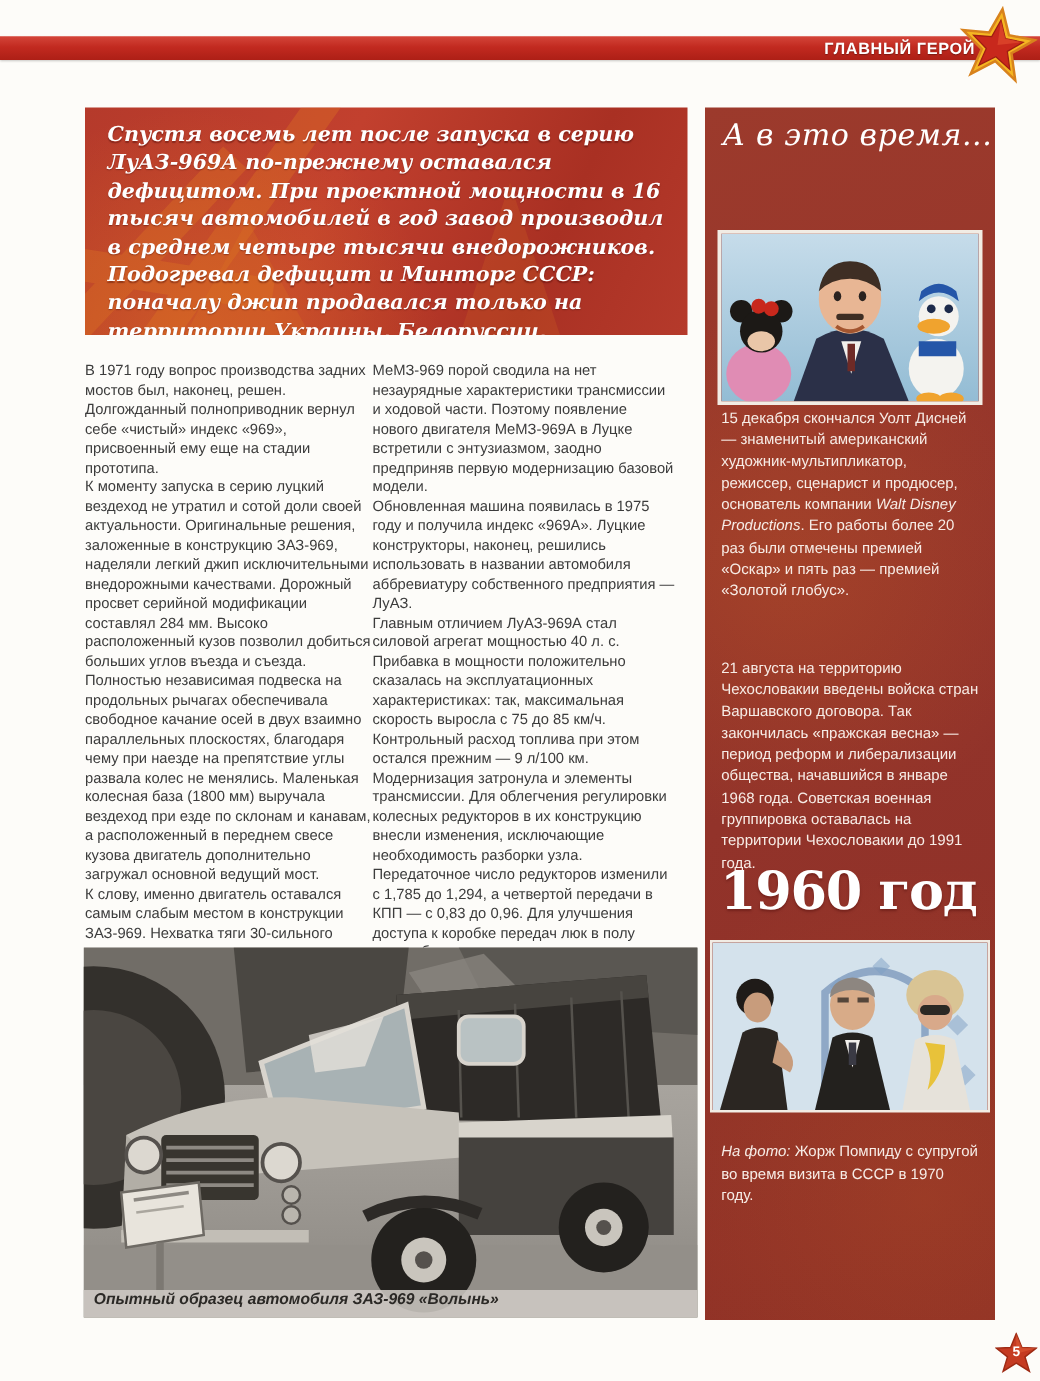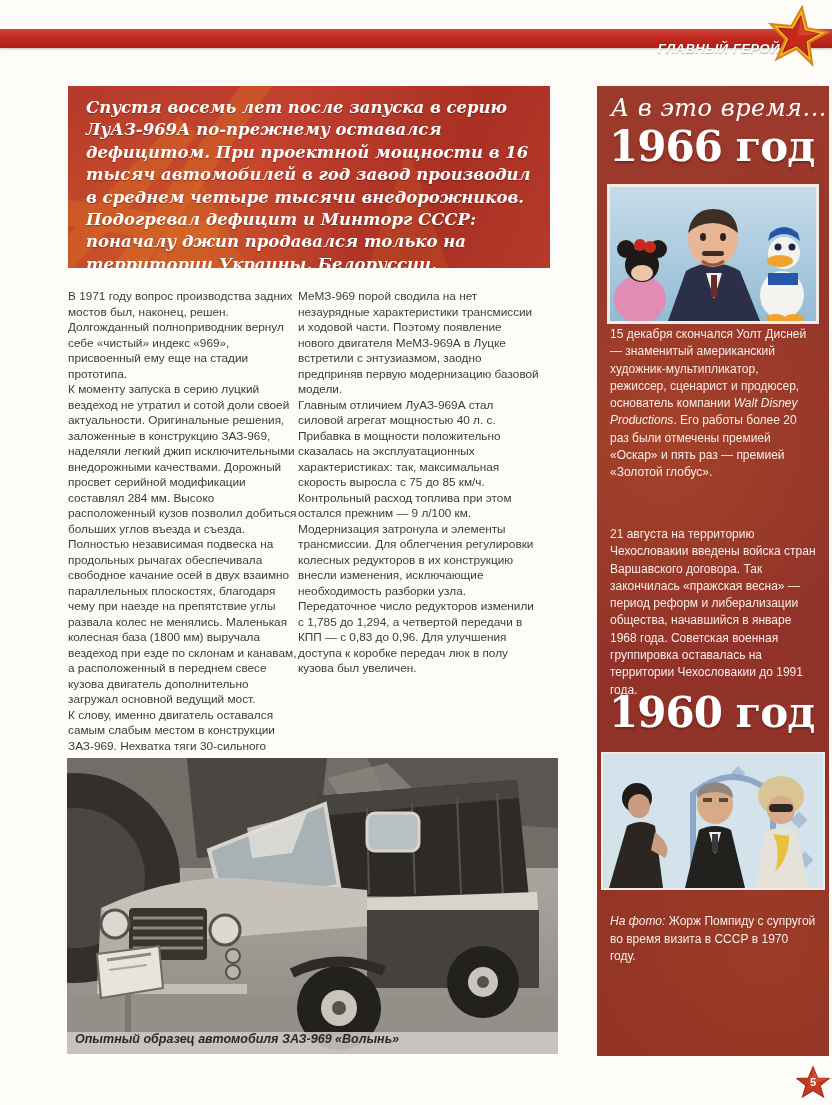--- a/index.html
+++ b/index.html
@@ -8,22 +8,22 @@
     background:#fdfcf9;overflow:hidden;
     font-family:"Liberation Sans",sans-serif;
   }
   
   .banner{
     position:absolute;left:0;top:29px;width:832px;height:19px;
     background:linear-gradient(180deg,#d4453a 0%,#c22a20 45%,#ad1f16 100%);
     box-shadow:0 1px 2px rgba(0,0,0,.25);
   }
   .banner-label{
-    position:absolute;right:52px;top:12px;color:#ffffff;
-    font-size:13px;font-weight:bold;font-style:italic;letter-spacing:.5px;
+    position:absolute;right:52px;top:2px;color:#ffffff;
+    font-size:13px;font-weight:bold;letter-spacing:.5px;
     text-shadow:0 1px 1px rgba(0,0,0,.35);
   }
   .banner-star{position:absolute;right:2px;top:4px;width:64px;height:64px;}
   
   .lead-box{
     position:absolute;left:68px;top:86px;width:482px;height:182px;
     background:
       radial-gradient(circle at 18% 110%, rgba(224,122,32,.45) 0%, rgba(224,122,32,0) 45%),
       linear-gradient(115deg,#b53a2b 0%,#c2402e 40%,#a93023 75%,#b53a2b 100%);
     overflow:hidden;
@@ -50,21 +50,20 @@
     color:#2b2926;font-size:12.5px;font-weight:bold;font-style:italic;
   }
   
   .sidebar{
     position:absolute;left:564px;top:86px;width:232px;height:970px;
     background:
       radial-gradient(circle at 30% 38%, rgba(214,110,36,.22) 0%, rgba(214,110,36,0) 34%),
       radial-gradient(circle at 75% 90%, rgba(214,110,36,.18) 0%, rgba(214,110,36,0) 30%),
       linear-gradient(160deg,#9c3a2c 0%,#92332a 55%,#8d2f26 100%);
     overflow:hidden;
-    margin-left:33px;
   }
   .sidebar-title{
     position:absolute;left:14px;top:8px;color:#fff;
     font-family:"DejaVu Serif","Liberation Serif",serif;
     font-style:italic;font-size:24px;letter-spacing:.5px;
   }
   .year{
     position:absolute;left:12px;color:#fff;
     font-family:"DejaVu Serif","Liberation Serif",serif;
     font-weight:bold;font-size:42px;line-height:1;letter-spacing:-1px;
@@ -119,20 +118,21 @@
   </div>
 
   <div class="article">
     <div class="col col1">
       <p>В 1971 году вопрос производства задних мостов был, наконец, решен. Долгожданный полноприводник вернул себе «чистый» индекс «969», присвоенный ему еще на стадии прототипа.</p>
       <p>К моменту запуска в серию луцкий вездеход не утратил и сотой доли своей актуальности. Оригинальные решения, заложенные в конструкцию ЗАЗ-969, наделяли легкий джип исключительными внедорожными качествами. Дорожный просвет серийной модификации составлял 284 мм. Высоко расположенный кузов позволил добиться больших углов въезда и съезда. Полностью независимая подвеска на продольных рычагах обеспечивала свободное качание осей в двух взаимно параллельных плоскостях, благодаря чему при наезде на препятствие углы развала колес не менялись. Маленькая колесная база (1800 мм) выручала вездеход при езде по склонам и канавам, а расположенный в переднем свесе кузова двигатель дополнительно загружал основной ведущий мост.</p>
       <p>К слову, именно двигатель оставался самым слабым местом в конструкции ЗАЗ-969. Нехватка тяги 30-сильного мотора</p>
     </div>
     <div class="col col2">
       <p>МеМЗ-969 порой сводила на нет незаурядные характеристики трансмиссии и ходовой части. Поэтому появление нового двигателя МеМЗ-969А в Луцке встретили с энтузиазмом, заодно предприняв первую модернизацию базовой модели.</p>
+      <p>Обновленная машина появилась в 1975 году и получила индекс «969А». Луцкие конструкторы, наконец, решились использовать в названии автомобиля аббревиатуру собственного предприятия — ЛуАЗ.</p>
       <p>Главным отличием ЛуАЗ-969А стал силовой агрегат мощностью 40 л. с. Прибавка в мощности положительно сказалась на эксплуатационных характеристиках: так, максимальная скорость выросла с 75 до 85 км/ч. Контрольный расход топлива при этом остался прежним — 9 л/100 км.</p>
       <p>Модернизация затронула и элементы трансмиссии. Для облегчения регулировки колесных редукторов в их конструкцию внесли изменения, исключающие необходимость разборки узла. Передаточное число редукторов изменили с 1,785 до 1,294, а четвертой передачи в КПП — с 0,83 до 0,96. Для улучшения доступа к коробке передач люк в полу кузова был увеличен.</p>
     </div>
   </div>
 
   <div class="photo-main">
     <svg width="491" height="296" viewBox="0 0 491 296">
       <defs>
         <linearGradient id="bw" x1="0" y1="0" x2="0" y2="1">
           <stop offset="0" stop-color="#b6b2ac"></stop>
@@ -194,21 +194,20 @@
         <line x1="42" y1="212" x2="80" y2="207" stroke="#aaa69e" stroke-width="2"></line>
         <rect x="58" y="236" width="6" height="48" fill="#7c7872"></rect>
       </g>
     </svg>
     <div class="photo-caption">Опытный образец автомобиля ЗАЗ-969 «Волынь»</div>
   </div>
 
   <div class="sidebar">
     <div class="sidebar-title">А в это время...</div>
 
-    <div class="year y1966">1966 год</div>
 
     <svg class="sb-photo ph-disney" width="206" height="134" viewBox="0 0 206 134">
       <defs>
           <linearGradient id="sky" x1="0" y1="0" x2="0" y2="1">
         <stop offset="0" stop-color="#c6dcea"></stop>
             <stop offset="1" stop-color="#93bcd4"></stop>
           </linearGradient>
         </defs>
       <rect width="206" height="134" fill="url(#sky)"></rect>
 

